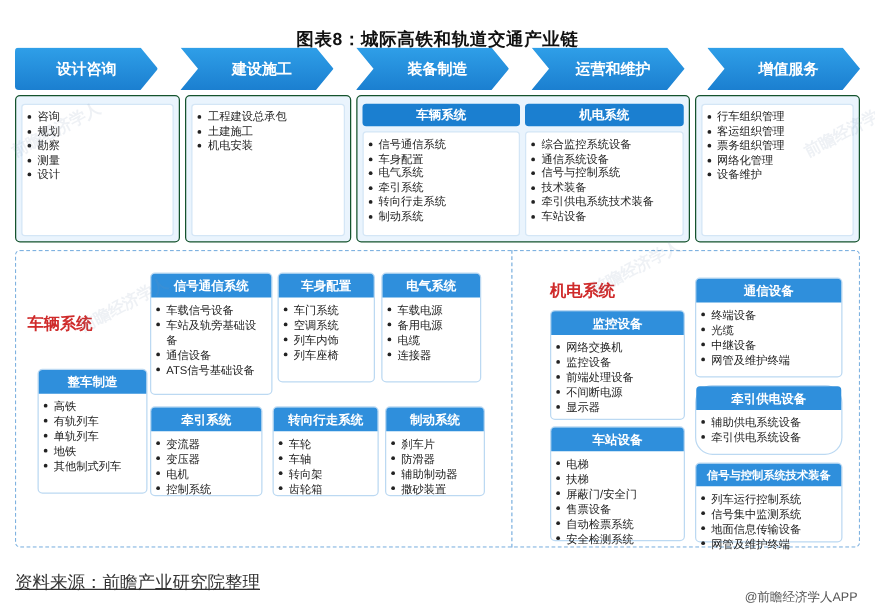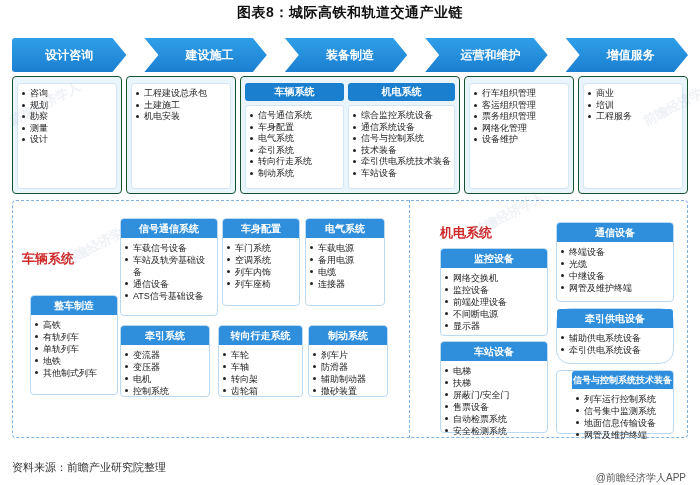--- a/index.html
+++ b/index.html
@@ -9,21 +9,21 @@
     font-family:"Liberation Sans","DejaVu Sans",sans-serif;
     color:#1a1a1a;
     position:relative;
     overflow:hidden;
   }
   .title{
     text-align:center;
     font-size:14px;
     font-weight:bold;
     color:#111;
-    padding-top:4px;
+    padding-top:23px;
     letter-spacing:0.5px;
   }
   
   .ribbon{
     position:absolute;
     top:38px;left:12px;right:12px;
     height:34px;
     display:flex;
     gap:18px;
   }
@@ -136,22 +136,23 @@
     font-weight:bold;
     text-align:center;
     padding:2.5px 0;
     border-radius:3px 3px 0 0;
   }
   .gbody{padding:4px 4px 4px 3px;}
   .gbody ul.bl li{font-size:9px;line-height:12px;}
   .source{
     position:absolute;
     left:12px;bottom:10px;
-    font-size:11px;
+    font-size:14px;
     color:#333;
+    text-decoration:underline;
   }
   .credit{
     position:absolute;
     right:14px;bottom:0;
     font-size:10px;
     color:#555;
   }
   .wm{
     position:absolute;
     color:rgba(120,150,180,0.13);
@@ -239,31 +240,20 @@
           <li>行车组织管理</li>
           <li>客运组织管理</li>
           <li>票务组织管理</li>
           <li>网络化管理</li>
           <li>设备维护</li>
         </ul>
       </div>
     </div>
   </div>
 
-  <div class="tcol">
-    <div class="tsub">
-      <div class="tbox">
-        <ul class="bl">
-          <li>商业</li>
-          <li>培训</li>
-          <li>工程服务</li>
-        </ul>
-      </div>
-    </div>
-  </div>
 </div>
 
 <div class="lower"></div>
 <div class="divider"></div>
 
 <div class="big-label" id="lbl-vehicle">车辆系统</div>
 <div class="big-label" id="lbl-me">机电系统</div>
 
 <div class="gbox" style="left:30px;top:295px;width:88px;height:100px;">
   <div class="ghead">整车制造</div>
@@ -392,21 +382,21 @@
 <div class="gbox" style="left:556px;top:308px;width:118px;height:56px;border-radius:14px;">
   <div class="ghead">牵引供电设备</div>
   <div class="gbody">
     <ul class="bl">
       <li>辅助供电系统设备</li>
       <li>牵引供电系统设备</li>
     </ul>
   </div>
 </div>
 
-<div class="gbox" style="left:556px;top:370px;width:118px;height:64px;padding-left:15px;">
+<div class="gbox" style="left:556px;top:370px;width:118px;height:64px;">
   <div class="ghead" style="font-size:9px;">信号与控制系统技术装备</div>
   <div class="gbody">
     <ul class="bl">
       <li>列车运行控制系统</li>
       <li>信号集中监测系统</li>
       <li>地面信息传输设备</li>
       <li>网管及维护终端</li>
     </ul>
   </div>
 </div>

